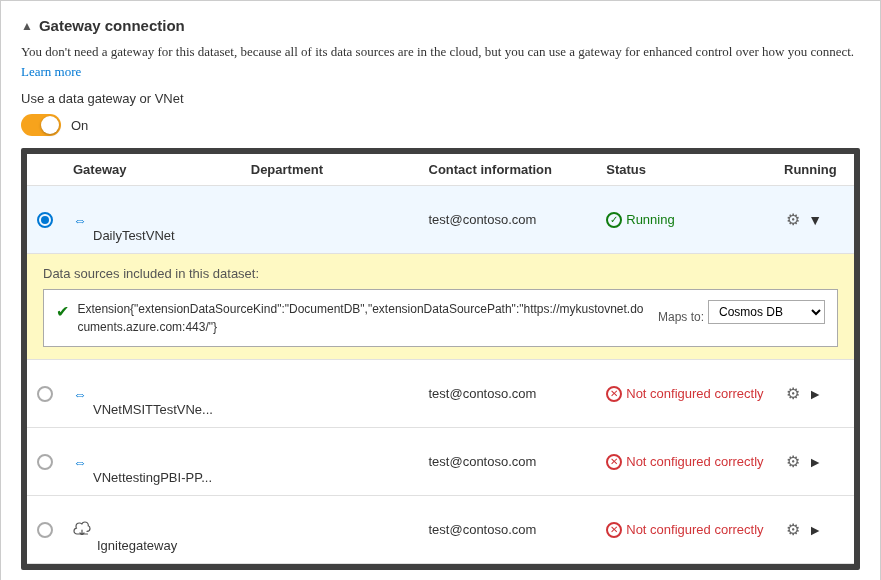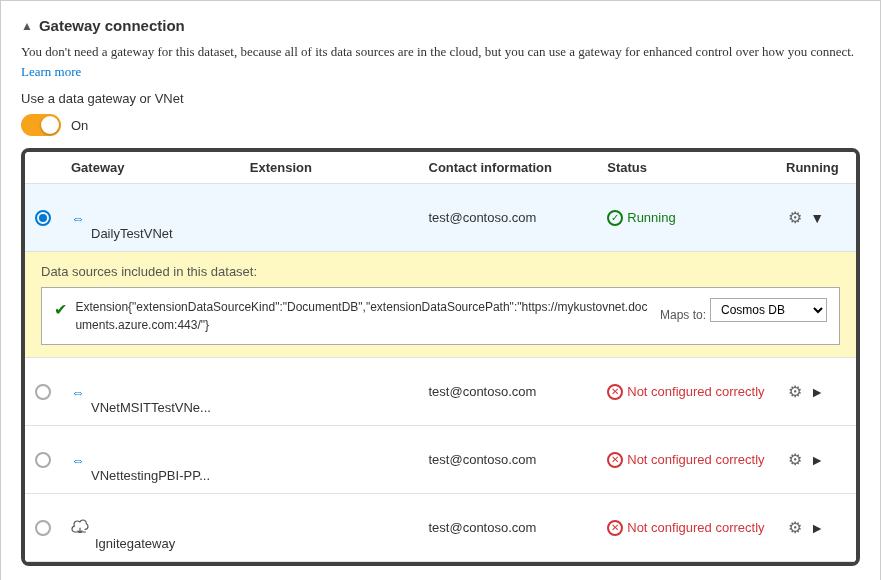--- a/index.html
+++ b/index.html
@@ -67,22 +67,22 @@
       position: absolute;
       right: 2px;
       top: 2px;
       box-shadow: 0 1px 3px rgba(0,0,0,0.3);
     }
     .toggle-on-label {
       font-size: 13px;
       color: #333;
     }
     .table-wrap {
-      border: 4px solid #404040;
-      border-radius: 8px;
+      border: 6px solid #404040;
+      border-radius: 2px;
       overflow: hidden;
       margin-bottom: 16px;
     }
     .table-header {
       display: grid;
       grid-template-columns: 36px 1fr 1fr 1fr 1fr 80px;
       background: #fff;
       border-bottom: 1px solid #e0e0e0;
       padding: 8px 0;
     }
@@ -302,21 +302,21 @@
       <div class="knob"></div>
     </div>
     <span class="toggle-on-label">On</span>
   </div>
 
   <div class="table-wrap">
 
     <div class="table-header">
       <div class="col-label"></div>
       <div class="col-label">Gateway</div>
-      <div class="col-label">Extension</div>
+      <div class="col-label">Department</div>
       <div class="col-label">Contact information</div>
       <div class="col-label">Status</div>
       <div class="col-label">Running</div>
     </div>
 
     <div class="table-row-main selected">
       <div class="cell">
         <div class="radio-btn checked"></div>
       </div>
       <div class="cell">

